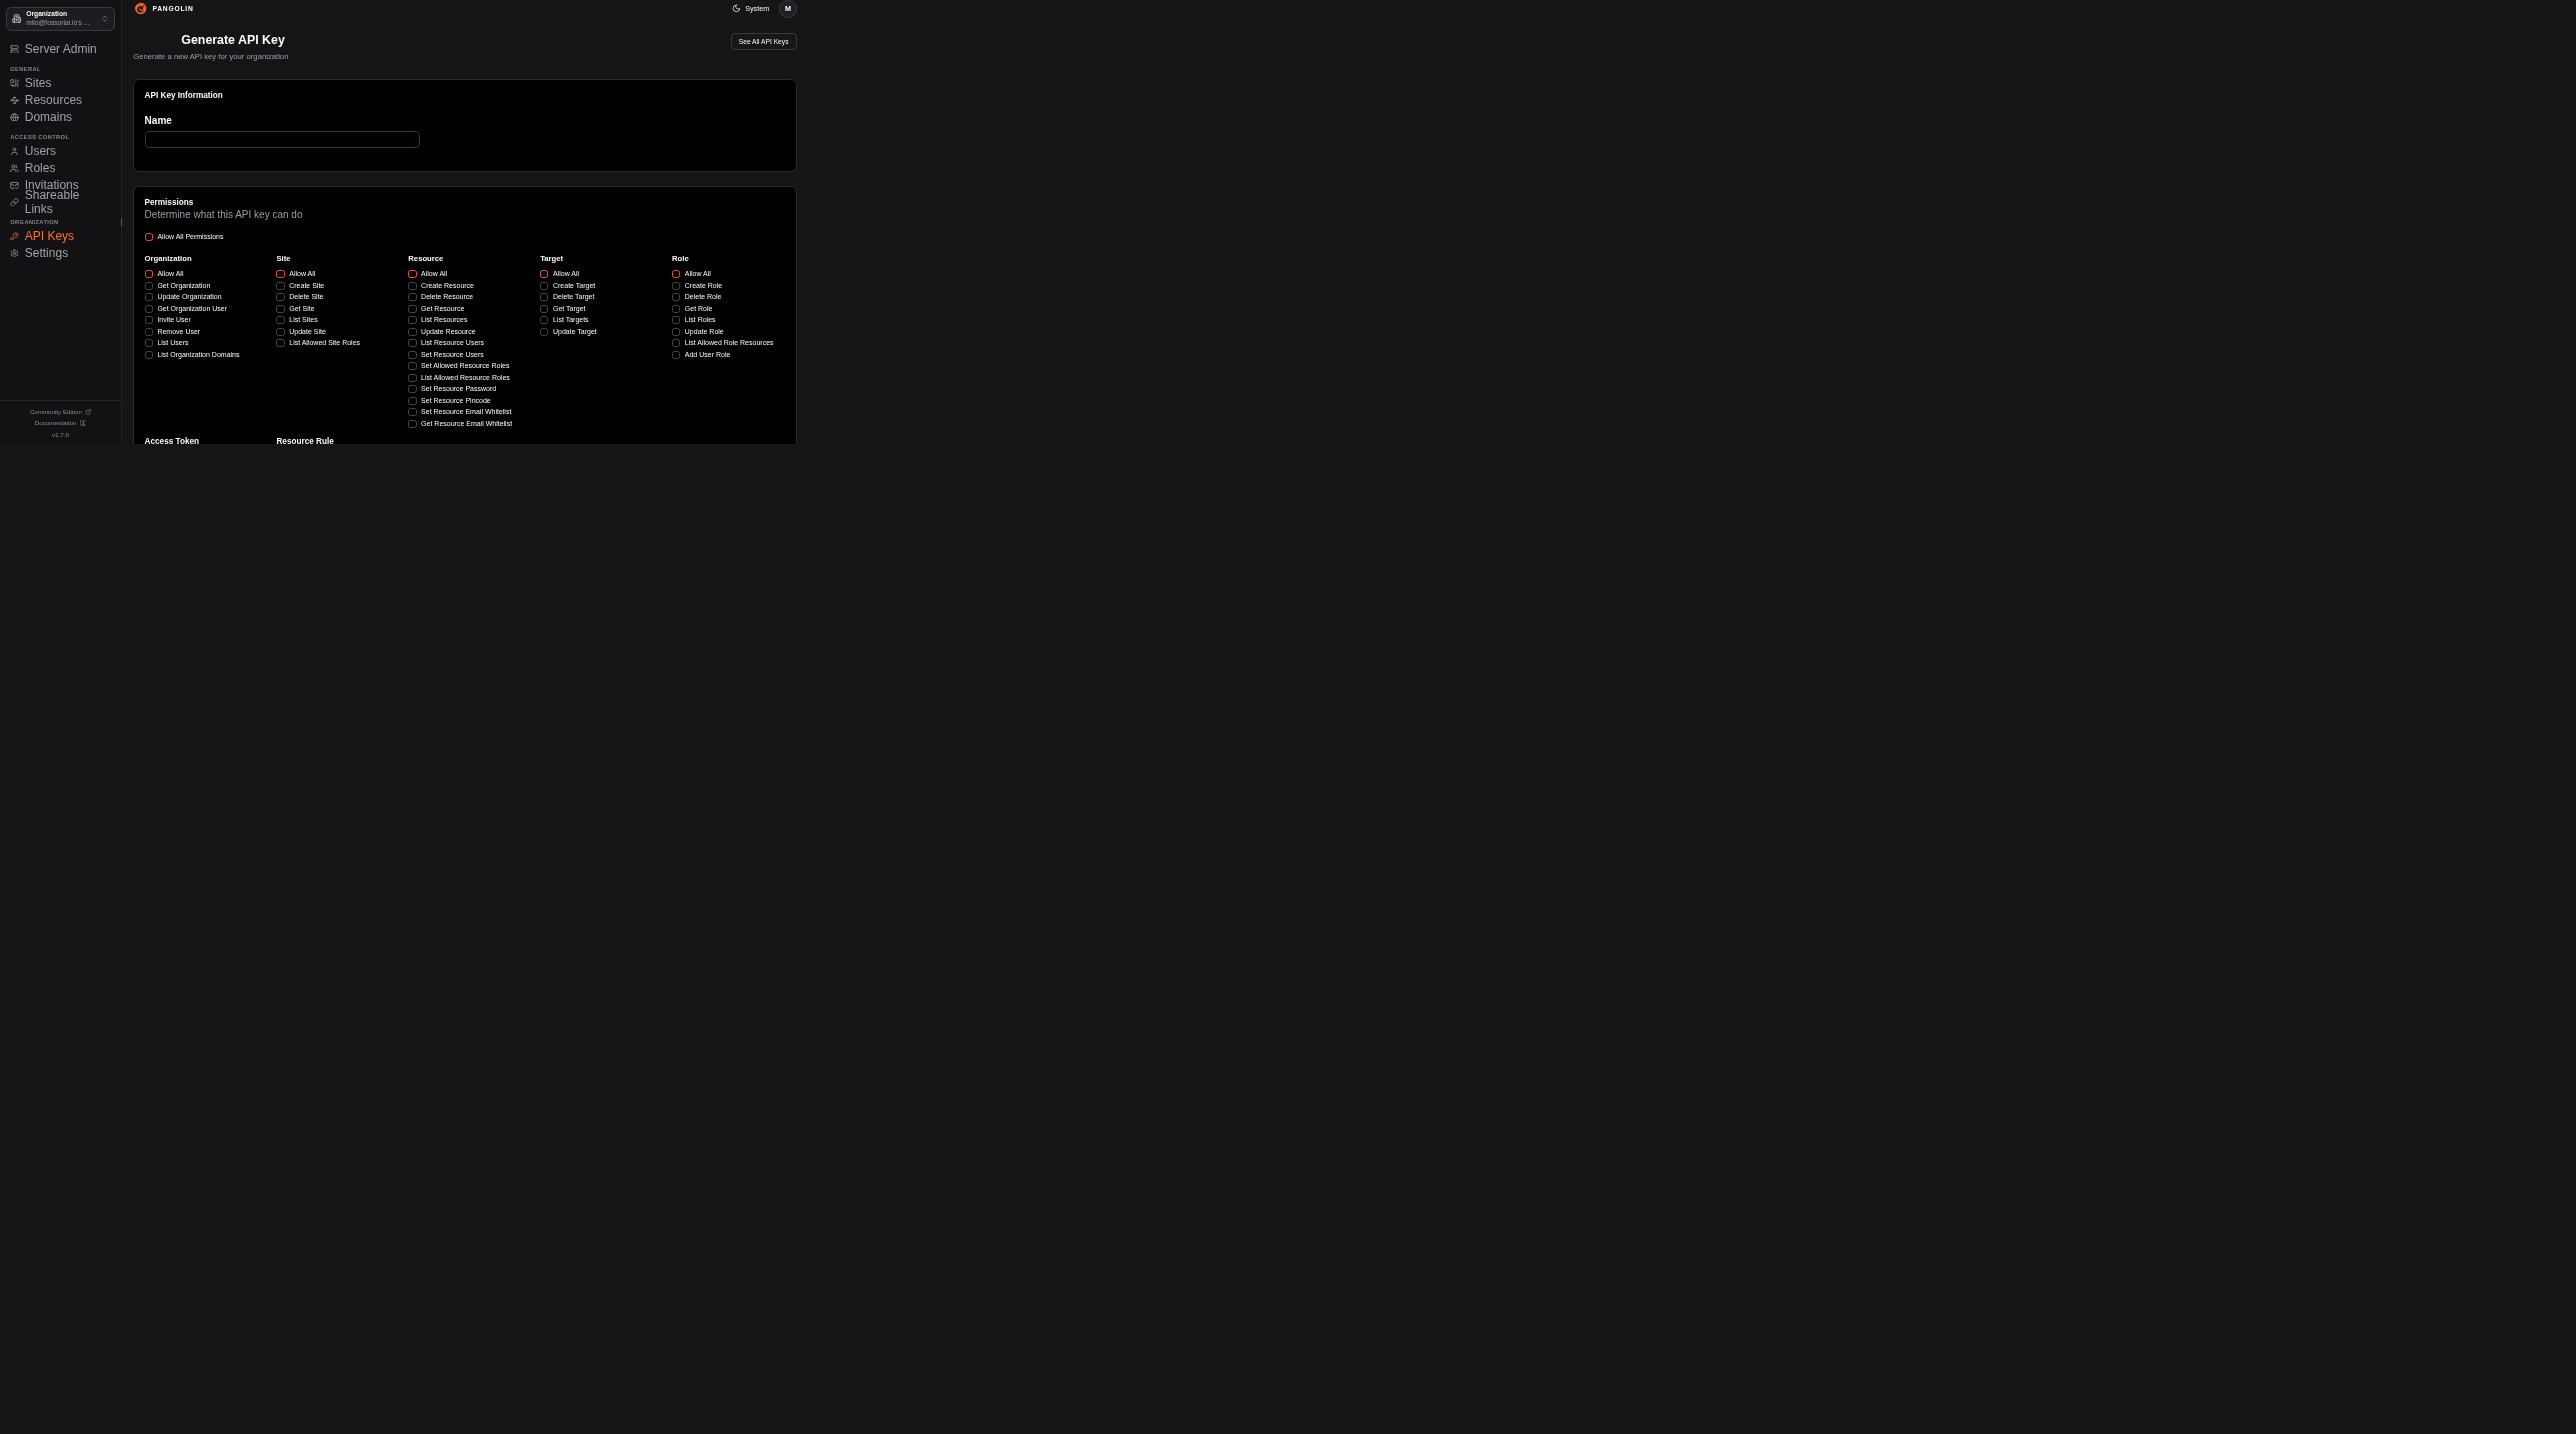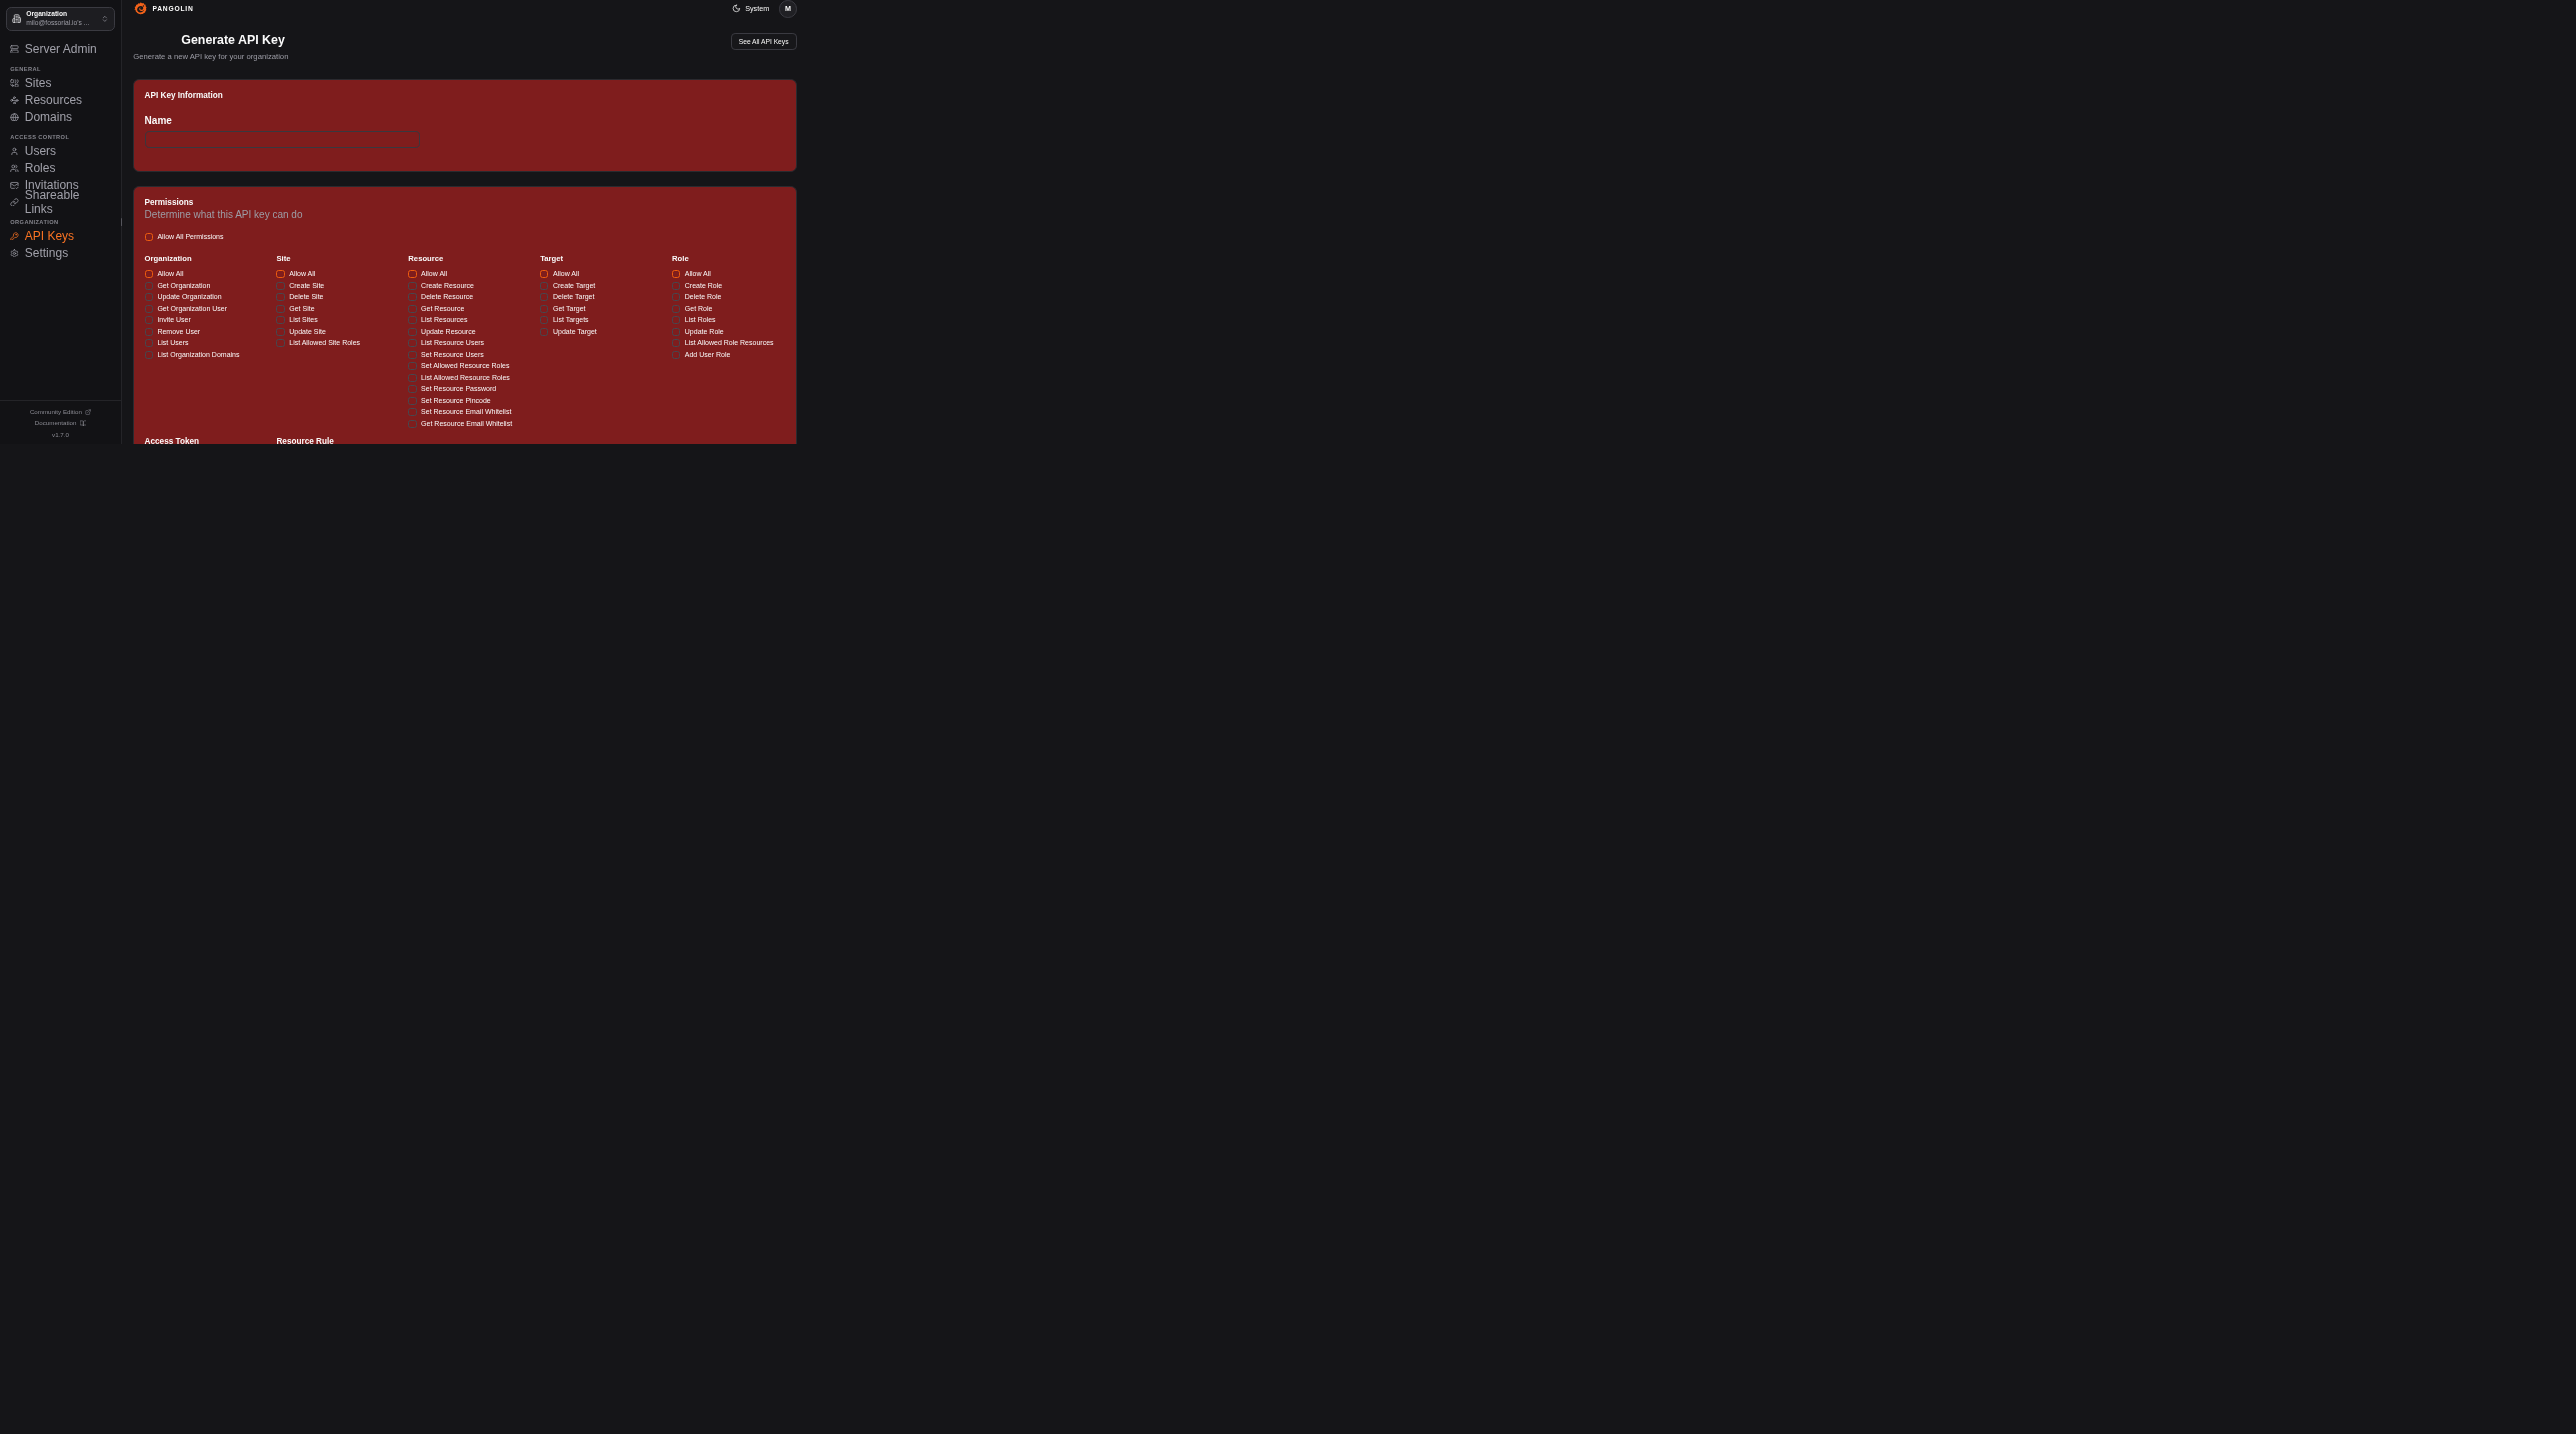--- a/index.html
+++ b/index.html
@@ -69,21 +69,21 @@
   .page-header { display:flex; justify-content:space-between; align-items:flex-start; margin-top:15.5px; }
   .page-title { font-size:12.4px; font-weight:800; color:#fafafa; line-height:14.4px;margin-left:48px; }
   .page-subtitle { font-size:7.7px; color:#9d9da6; margin-top:4.6px; }
   .btn-outline {
     height:16.5px; padding:0 7.2px; border-radius:4.1px; border:0.5px solid #3a3a41;
     background:#17171a; color:#fafafa; font-size:6.7px; font-weight:500;
     font-family:inherit; cursor:pointer; white-space:nowrap;
   }
 
   .card {
-    background:#7f1d1d; border:0.5px solid #2a2a2f; border-radius:6.2px;
+    background:#000000; border:0.5px solid #2a2a2f; border-radius:6.2px;
   }
   .card-title { font-size:8.2px; font-weight:700; color:#fafafa; line-height:10.3px; }
   .card-subtitle { font-size:10px; color:#9d9da6; margin-top:1px; }
 
   .card-info { margin-top:17.5px; height:93px; padding:11.3px 10.3px; overflow:hidden; }
   .field-label { display:block; font-size:10px; font-weight:600; color:#fafafa; margin-top:14px; }
   .text-input {
     margin-top:4.6px; width:275px; height:17px; border-radius:4.6px;
     border:0.5px solid #38383f; background:transparent; color:#fafafa;
     font-size:7.2px; font-family:inherit; padding:0 6.2px; outline:none; display:block;

